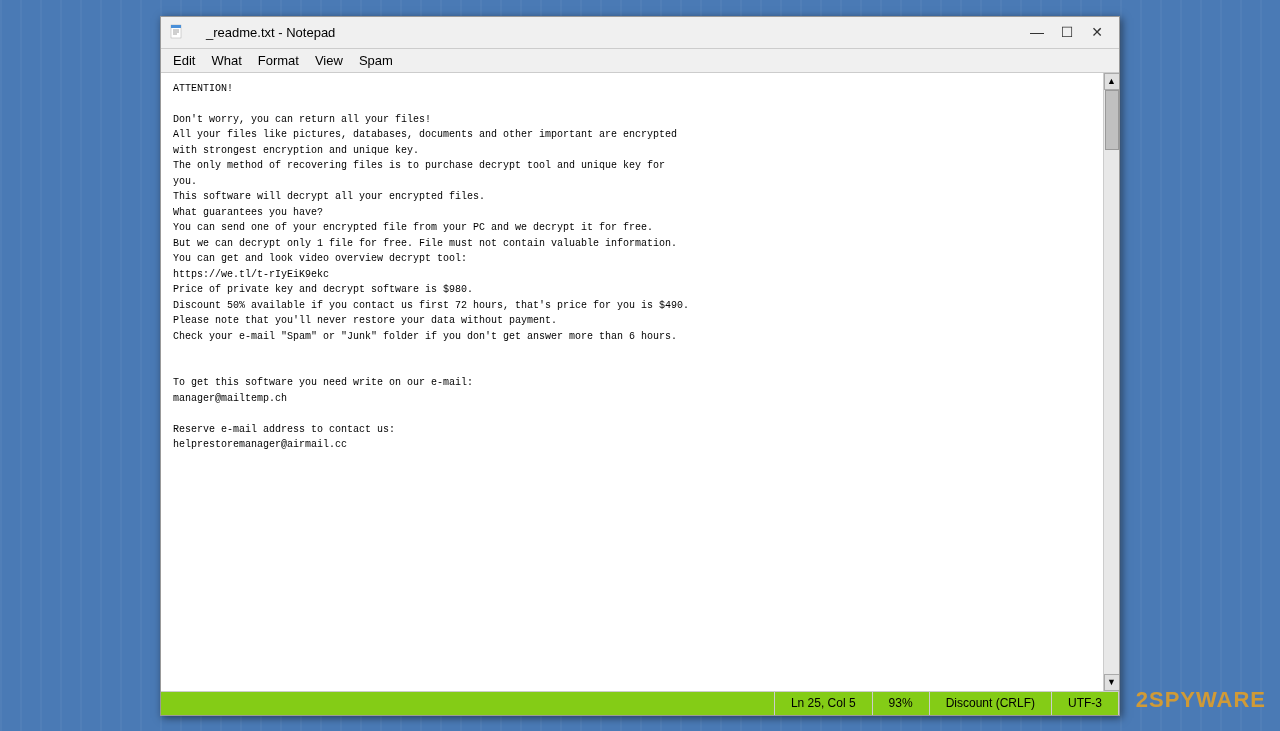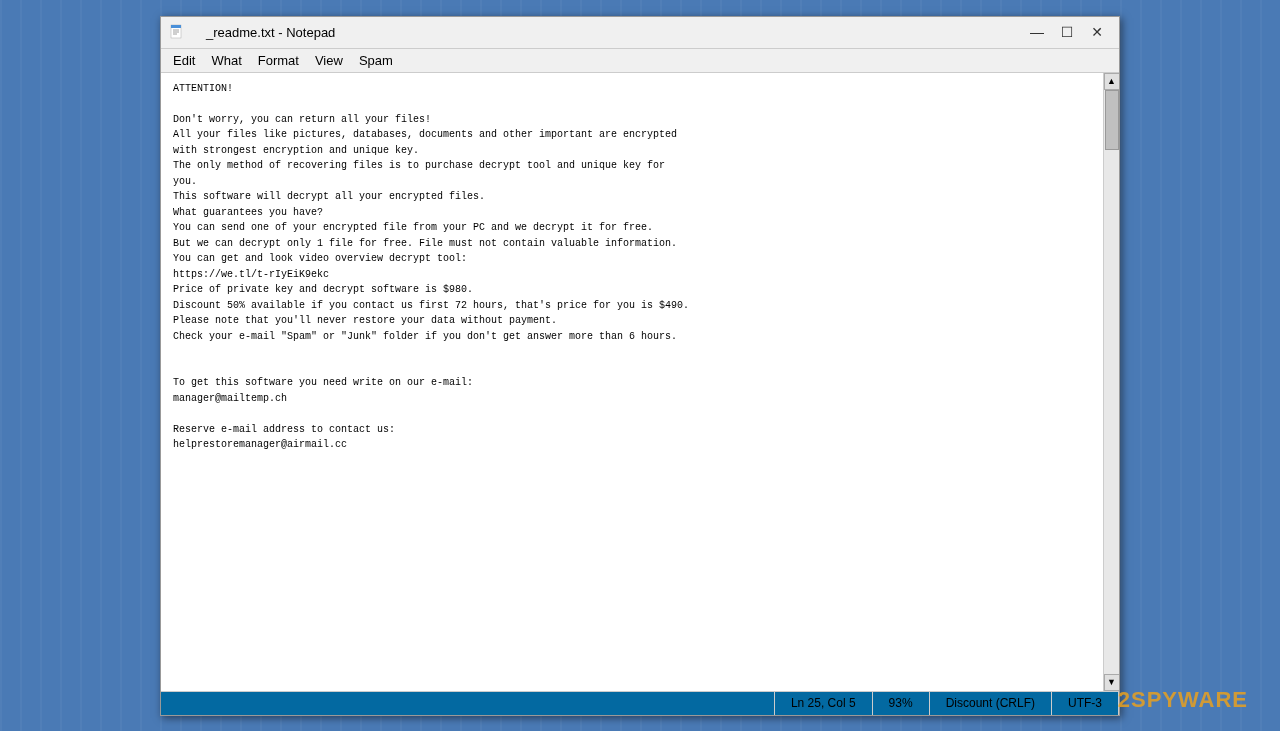--- a/index.html
+++ b/index.html
@@ -19,21 +19,21 @@
       align-items: center;
       justify-content: center;
       font-family: Arial, sans-serif;
       position: relative;
     }
 
     
     .watermark {
       position: absolute;
       bottom: 18px;
-      right: 32px;
+      right: 14px;
       color: #fff;
       font-size: 22px;
       font-weight: bold;
       font-family: Arial, sans-serif;
       letter-spacing: 1px;
       opacity: 0.85;
     }
     .watermark span {
       color: #e8a020;
     }
@@ -173,21 +173,21 @@
       width: 14px;
       height: 60px;
       background: #c0c0c0;
       border: 1px solid #999;
       left: 1px;
     }
 
     
     .status-bar {
       height: 24px;
-      background: #0369a1;
+      background: #84cc16;
       border-top: 1px solid #ccc;
       display: flex;
       align-items: center;
       padding: 0;
       flex-shrink: 0;
       font-size: 12px;
       font-family: 'Segoe UI', Arial, sans-serif;
       color: #000;
     }
 

